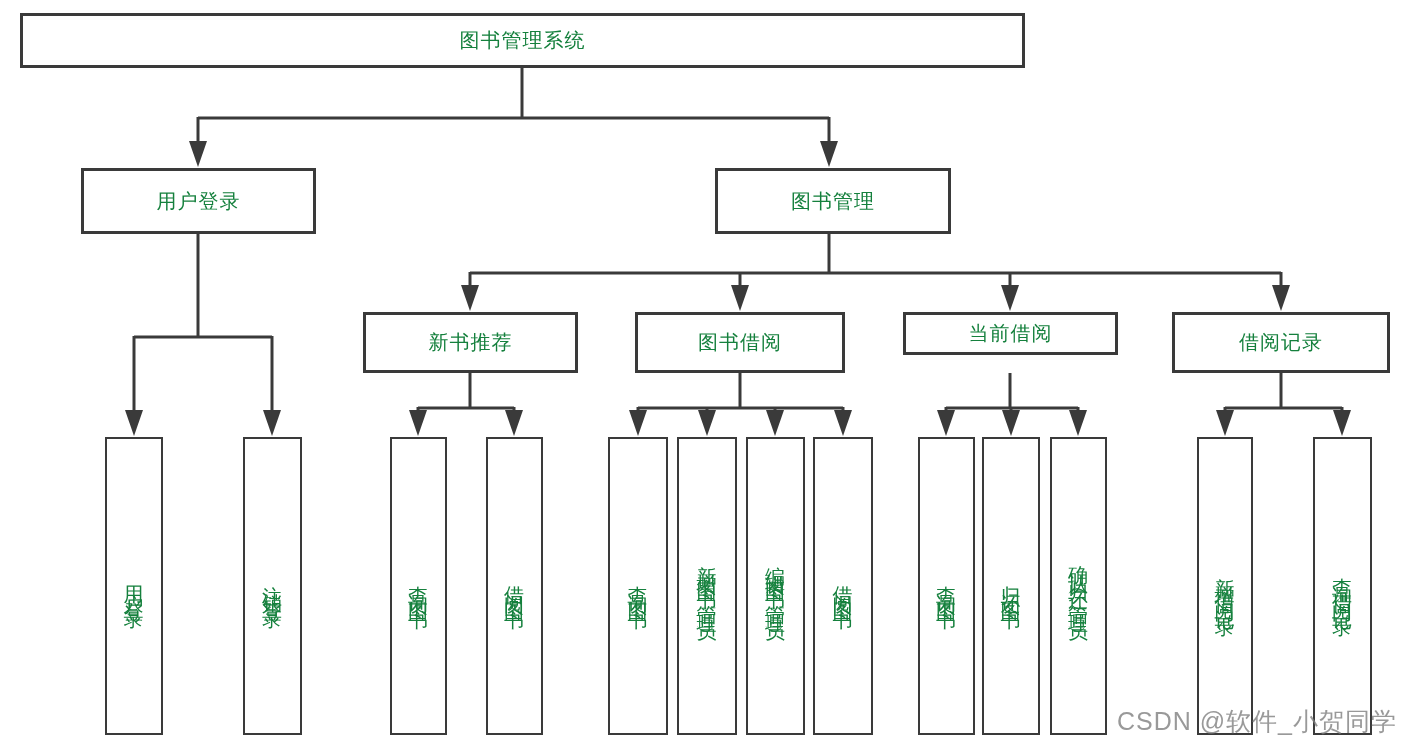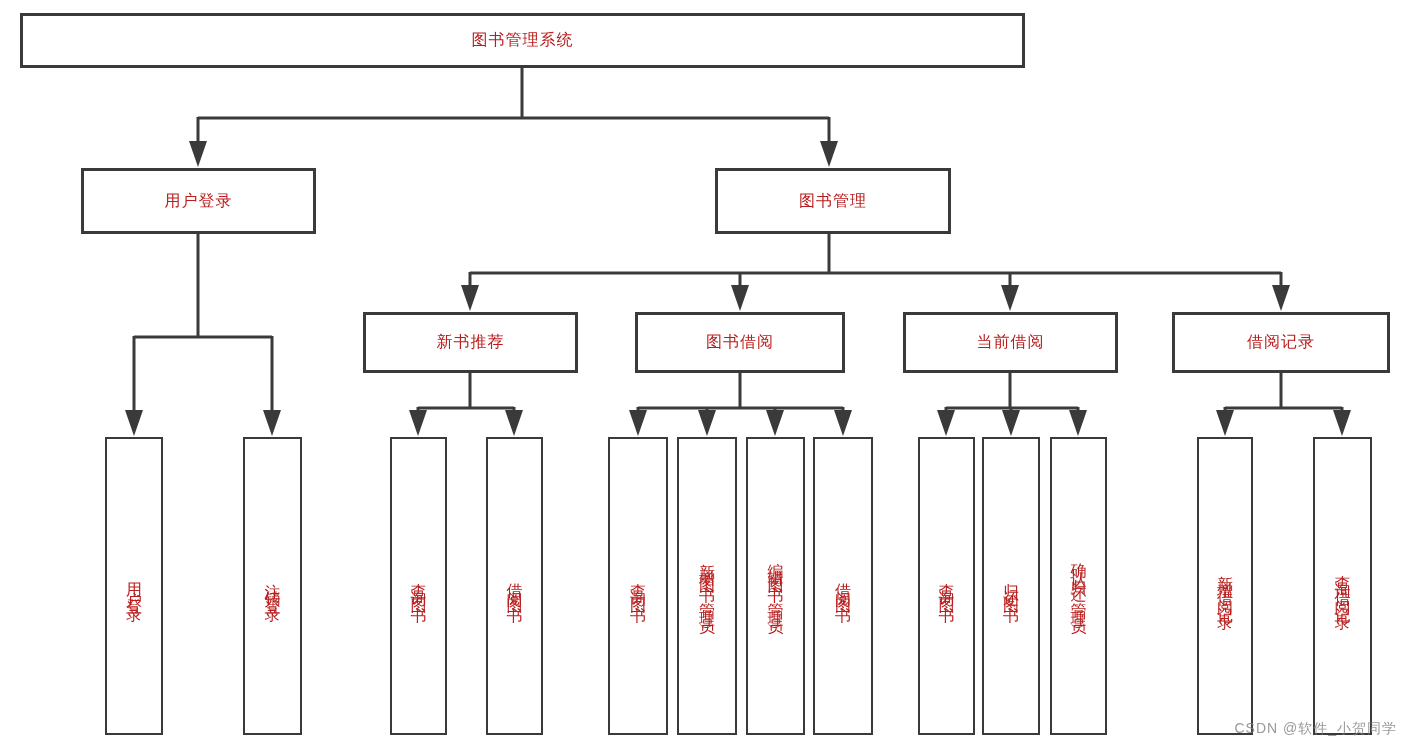--- a/index.html
+++ b/index.html
@@ -22,39 +22,39 @@
     height: 747px;
   }
   .box {
     position: absolute;
     background: #ffffff;
     border: 3px solid #3a3a3a;
     box-sizing: border-box;
     display: flex;
     align-items: center;
     justify-content: center;
-    color: #b91c1c;
-    font-size: 16px;
+    color: #15803d;
+    font-size: 20px;
     letter-spacing: 1px;
     z-index: 2;
   }
   .box.leaf {
     border-width: 2.5px;
   }
   .box.leaf .vtext {
     writing-mode: vertical-lr;
     text-orientation: mixed;
     letter-spacing: 8px;
     line-height: 1;
   }
   .watermark {
     position: absolute;
     right: 8px;
     bottom: 9px;
-    font-size: 14px;
+    font-size: 25px;
     color: rgba(128,128,128,0.8);
     letter-spacing: 1px;
     z-index: 3;
     white-space: nowrap;
   }
 </style>
 </head>
 <body>
 
 <div id="stage">
@@ -138,21 +138,21 @@
   <div class="box" style="left:715px; top:168px; width:236px; height:66px;">
     <span>图书管理</span>
   </div>
 
   <div class="box" style="left:635px; top:312px; width:210px; height:61px;">
     <span>图书借阅</span>
   </div>
   <div class="box" style="left:363px; top:312px; width:215px; height:61px;">
     <span>新书推荐</span>
   </div>
-  <div class="box" style="left:903px; top:312px; width:215px; height:61px;">
+  <div class="box" style="left:903px; top:312px; width:215px; height:43px;">
     <span>当前借阅</span>
   </div>
   <div class="box" style="left:1172px; top:312px; width:218px; height:61px;">
     <span>借阅记录</span>
   </div>
 
   <div class="box leaf" style="left:105px; top:437px; width:58px; height:298px;">
     <span class="vtext">用户登录</span>
   </div>
   <div class="box leaf" style="left:243px; top:437px; width:59px; height:298px;">

